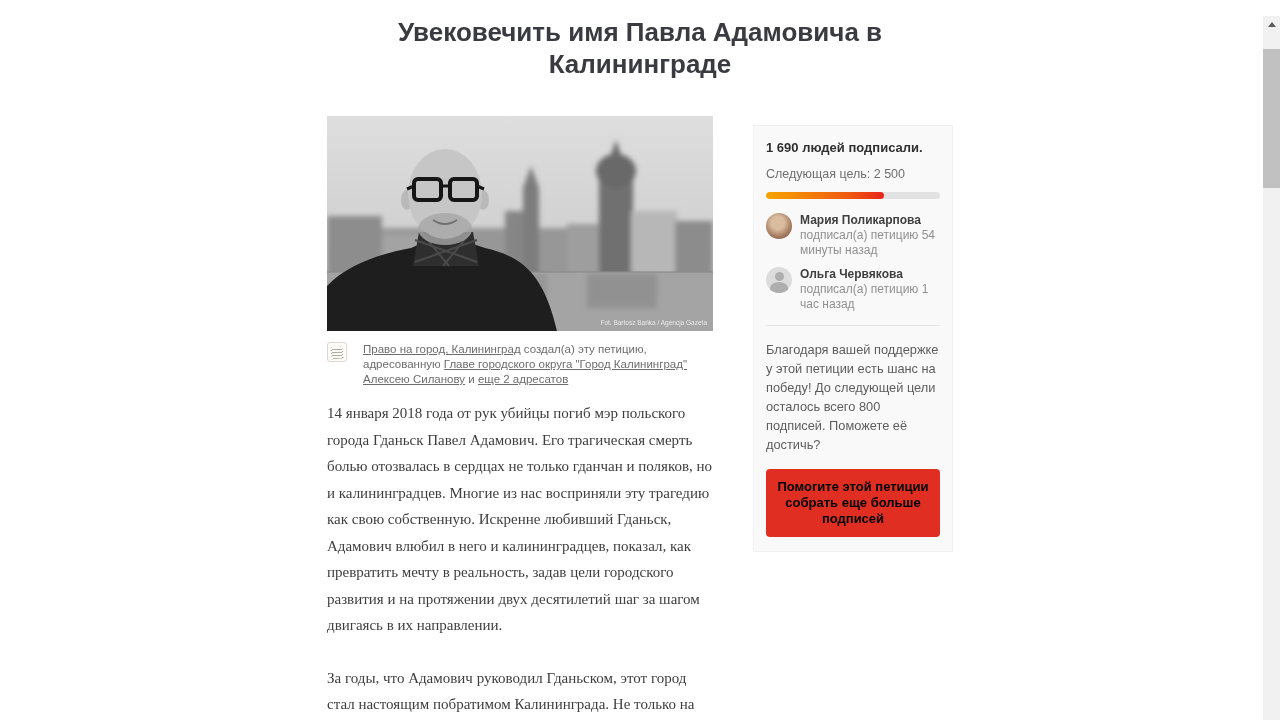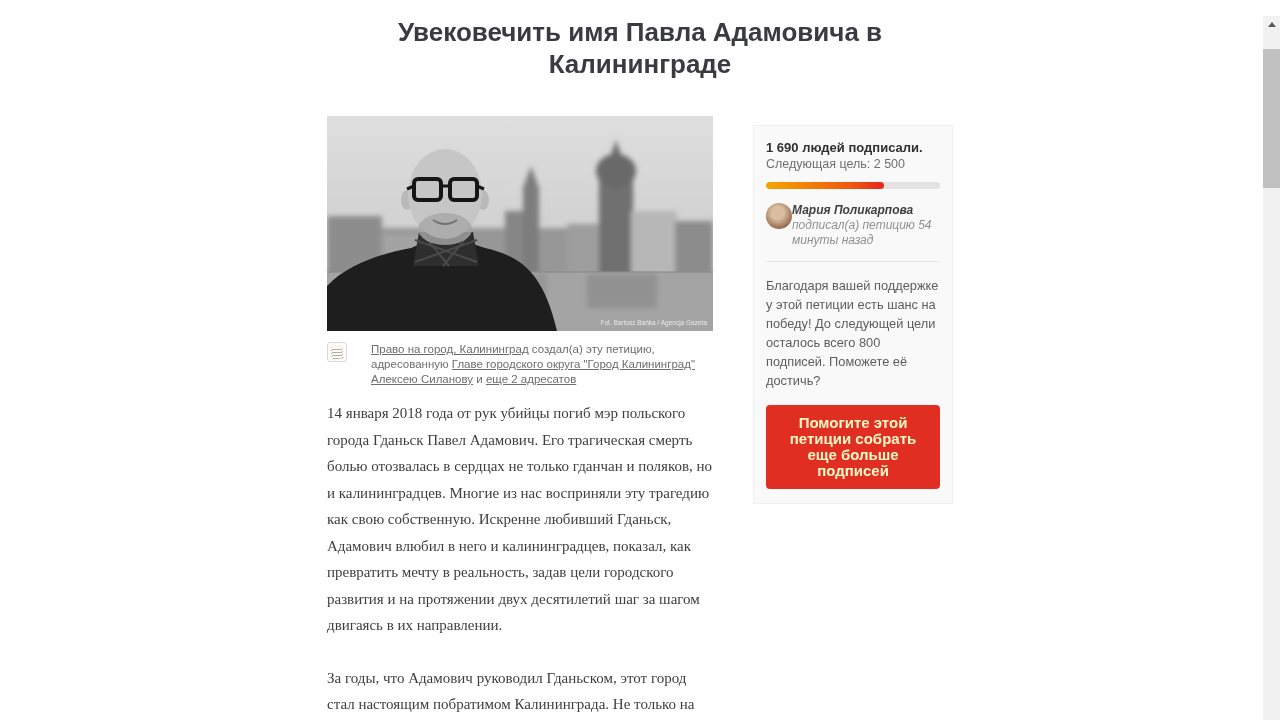--- a/index.html
+++ b/index.html
@@ -14,60 +14,60 @@
   
   .content { width: 626px; margin: 36px auto 0; display: flex; gap: 40px; }
   .main-col { width: 386px; flex: 0 0 386px; }
   .sidebar { width: 200px; flex: 0 0 200px; padding-top: 9px; }
 
   
   .photo { width: 386px; height: 215px; background: #cfcfcf; overflow: hidden; }
   .photo svg { display: block; width: 386px; height: 215px; }
 
   
-  .byline { display: flex; gap: 24px; margin-top: 11px; align-items: flex-start; }
+  .byline { display: flex; gap: 16px; margin-top: 11px; align-items: flex-start; }
   .creator-avatar { width: 20px; height: 20px; flex: 0 0 20px; border: 1px solid #ddd8cf;
     background: #fdfcf8; border-radius: 3px; display: inline-block; position: relative; }
   .creator-avatar::after { content: ""; position: absolute; left: 3px; top: 4px; width: 12px; height: 12px;
     background: repeating-linear-gradient(180deg, transparent 0 2px, #b4ac9e 2px 3px); transform: rotate(-6deg); }
   .byline-text { font-size: 11.5px; line-height: 15px; color: #6d6d6d; width: 356px; }
   .byline-text a { color: #6d6d6d; text-decoration: underline; cursor: pointer; }
 
   
   .body-par { font-size: 15px; line-height: 26.5px; color: #3e3e3e; margin-top: 13px; font-family: Liberation Serif, serif; }
   .body-par + .body-par { margin-top: 26px; }
 
   
   .card { width: 200px; background: #f9f9f9; border: 1px solid #f0f0f0; border-radius: 0;
     padding: 13px 12px 14px; }
   .signed-count { font-size: 13px; font-weight: bold; color: #303030; line-height: 17px; }
-  .next-goal { font-size: 12.5px; color: #6f6f6f; line-height: 17px; margin-top: 0; }
+  .next-goal { font-size: 12.5px; color: #6f6f6f; line-height: 17px; margin-top: 10px; }
   .progress-track { height: 7px; width: 100%; background: #e2e2e2; border-radius: 4px;
     margin: 9px 0 14px; overflow: hidden; }
   .progress-fill { height: 100%; border-radius: 4px;
     background: linear-gradient(90deg, #f7a500 0%, #ef5a10 70%, #e8251c 100%); }
 
-  .supporter { display: flex; margin-bottom: 9px; font-style: italic; }
+  .supporter { display: flex; gap: 8px; margin-bottom: 9px; }
   .avatar { width: 26px; height: 26px; border-radius: 50%; flex: 0 0 26px; position: relative; overflow: hidden; }
   .avatar.painting { background: radial-gradient(circle at 45% 38%, #d9bd9e 0 30%, #a3775c 65%, #6d4a38 100%); }
   .avatar.generic { background: #dcdcdc; }
   .avatar.generic .p-head { position: absolute; left: 8.5px; top: 5px; width: 9px; height: 9px;
     border-radius: 50%; background: #aeaeae; }
   .avatar.generic .p-body { position: absolute; left: 4px; top: 15px; width: 18px; height: 12px;
     border-radius: 50% 50% 0 0; background: #aeaeae; }
   .sup-text { font-size: 12px; line-height: 15px; color: #909090; }
   .sup-name { font-weight: bold; color: #3f3f3f; }
 
   .divider { border: none; border-top: 1px solid #e6e6e6; margin: 13px 0 14px; }
 
   .support-msg { font-size: 12.8px; line-height: 19px; color: #5d5d5d; }
 
-  .cta { display: block; width: 100%; margin-top: 15px; background: #e02e23; color: #fef9c3;
+  .cta { display: block; width: 100%; margin-top: 15px; background: #e02e23; color: #000000;
     border: none; border-radius: 4px; font-family: "Liberation Sans", sans-serif;
-    font-size: 15px; line-height: 16px; font-weight: bold; padding: 10px 8px; text-align: center;
+    font-size: 13px; line-height: 16px; font-weight: bold; padding: 10px 8px; text-align: center;
     cursor: pointer; }
 
   
   .scrollbar { position: absolute; top: 0; right: 0; width: 17px; height: 720px; background: #f1f1f1; }
   .sb-arrow { position: absolute; left: 0; width: 17px; height: 17px; display: flex;
     align-items: center; justify-content: center; cursor: pointer; }
   .sb-arrow.up { top: 0; }
   .sb-arrow.down { bottom: 0; }
   .tri-up { width: 0; height: 0; border-left: 4px solid transparent; border-right: 4px solid transparent;
     border-bottom: 5px solid #595959; }
@@ -152,20 +152,27 @@
 
         <div class="progress-track">
           <div class="progress-fill" style="width: 68%;"></div>
         </div>
 
         <div class="supporter">
           <span class="avatar painting"></span>
           <div class="sup-text"><span class="sup-name">Мария Поликарпова</span> <span>подписал(а) петицию 54 минуты назад</span></div>
         </div>
 
+        <div class="supporter">
+          <span class="avatar generic">
+              <span class="p-head"></span>
+              <span class="p-body"></span>
+            </span>
+          <div class="sup-text"><span class="sup-name">Ольга Червякова</span> <span>подписал(а) петицию 1 час назад</span></div>
+        </div>
 
         <hr class="divider">
 
         <p class="support-msg">Благодаря вашей поддержке у этой петиции есть шанс на победу! До следующей цели осталось всего 800 подписей. Поможете её достичь?</p>
 
         <button class="cta">Помогите этой петиции собрать еще больше подписей</button>
 
       </div>
     </aside>
 

